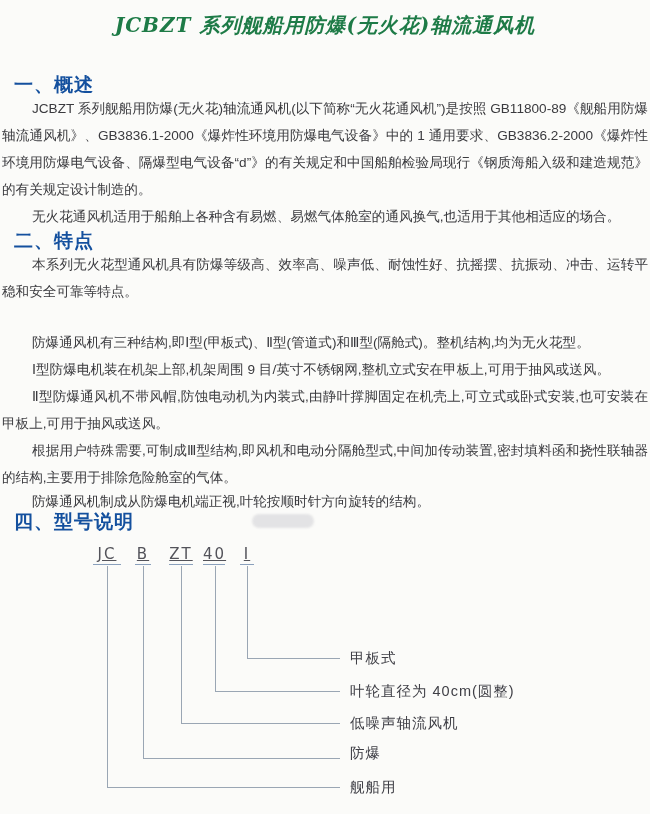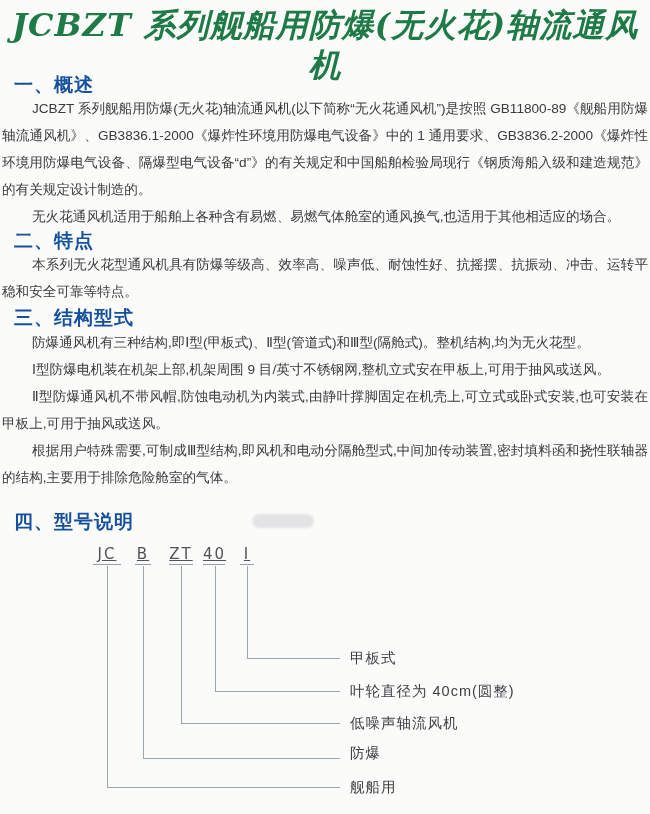--- a/index.html
+++ b/index.html
@@ -8,21 +8,21 @@
     width:650px;height:814px;
     background:#fbfbf9;
     overflow:hidden;
     font-family:"Liberation Sans","DejaVu Sans",sans-serif;
   }
   .doc-title{
     position:absolute;top:5px;left:0;width:650px;
     text-align:center;
     font-family:"DejaVu Serif","Liberation Serif",serif;
     font-style:italic;font-weight:bold;
-    font-size:32px;line-height:40px;
+    font-size:20px;line-height:40px;
     letter-spacing:1px;
     color:var(--title-color,#1e7b47);
   }
   .sec-heading{
     position:absolute;left:14px;
     font-size:19px;font-weight:bold;line-height:24px;
     letter-spacing:1px;
     color:var(--heading-color,#14509e);
   }
   .para{
@@ -83,25 +83,25 @@
 
   <div class="doc-title">JCBZT 系列舰船用防爆(无火花)轴流通风机</div>
 
   <div class="sec-heading h1">一、概述</div>
   <div class="para s1p1">JCBZT 系列舰船用防爆(无火花)轴流通风机(以下简称“无火花通风机”)是按照 GB11800-89《舰船用防爆轴流通风机》、GB3836.1-2000《爆炸性环境用防爆电气设备》中的 1 通用要求、GB3836.2-2000《爆炸性环境用防爆电气设备、隔爆型电气设备“d”》的有关规定和中国船舶检验局现行《钢质海船入级和建造规范》的有关规定设计制造的。</div>
   <div class="para s1p2">无火花通风机适用于船舶上各种含有易燃、易燃气体舱室的通风换气,也适用于其他相适应的场合。</div>
 
   <div class="sec-heading h2">二、特点</div>
   <div class="para s2p1">本系列无火花型通风机具有防爆等级高、效率高、噪声低、耐蚀性好、抗摇摆、抗振动、冲击、运转平稳和安全可靠等特点。</div>
 
-  <div class="sec-heading h3">三、结构型式</div>
   <div class="para s3p1">防爆通风机有三种结构,即Ⅰ型(甲板式)、Ⅱ型(管道式)和Ⅲ型(隔舱式)。整机结构,均为无火花型。</div>
   <div class="para s3p2">Ⅰ型防爆电机装在机架上部,机架周围 9 目/英寸不锈钢网,整机立式安在甲板上,可用于抽风或送风。</div>
   <div class="para s3p3">Ⅱ型防爆通风机不带风帽,防蚀电动机为内装式,由静叶撑脚固定在机壳上,可立式或卧式安装,也可安装在甲板上,可用于抽风或送风。</div>
   <div class="para s3p4">根据用户特殊需要,可制成Ⅲ型结构,即风机和电动分隔舱型式,中间加传动装置,密封填料函和挠性联轴器的结构,主要用于排除危险舱室的气体。</div>
+  <div class="para s3p5">防爆通风机制成从防爆电机端正视,叶轮按顺时针方向旋转的结构。</div>
 
   <div class="sec-heading h4">四、型号说明</div>
   <div class="smudge"></div>
 
   <div class="diagram" id="model-diagram">
       <div class="model-code" style="left: 93px; width: 28px;">JC</div>
       <div class="diag-vline" style="left: 107px; height: 221px;"></div>
       <div class="diag-hline" style="left: 107px; top: 249px; width: 233px;"></div>
       <div class="diag-label" style="top: 239px;">舰船用</div>
       <div class="model-code" style="left: 135px; width: 16px;">B</div>

